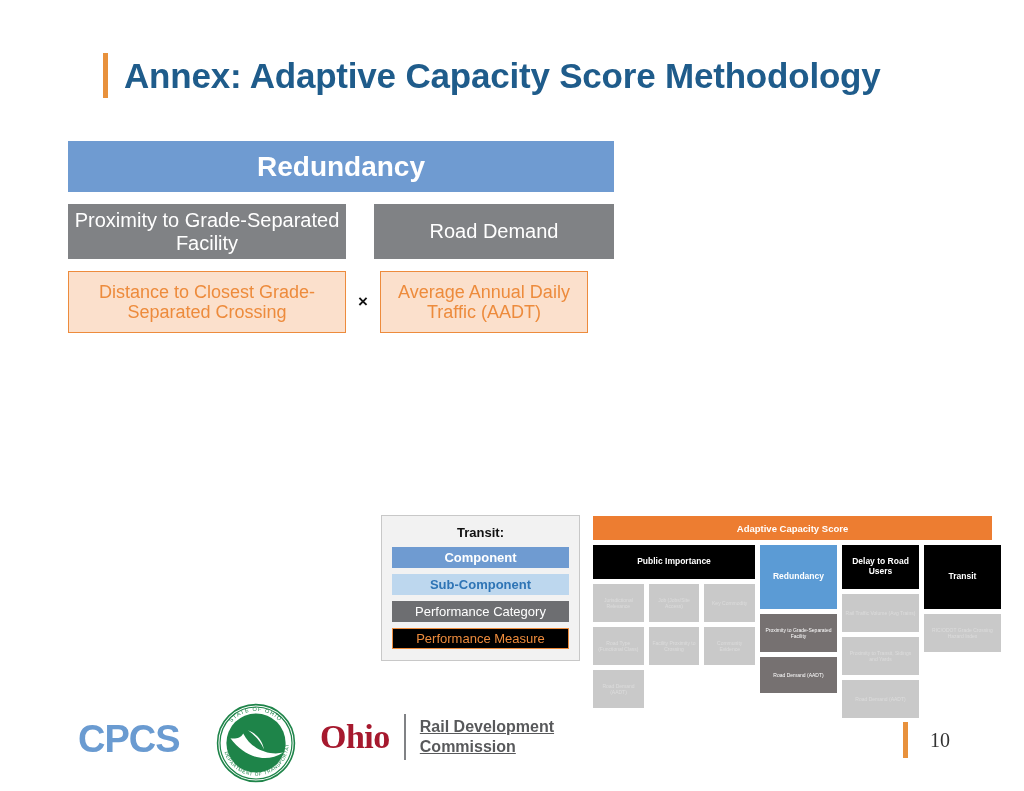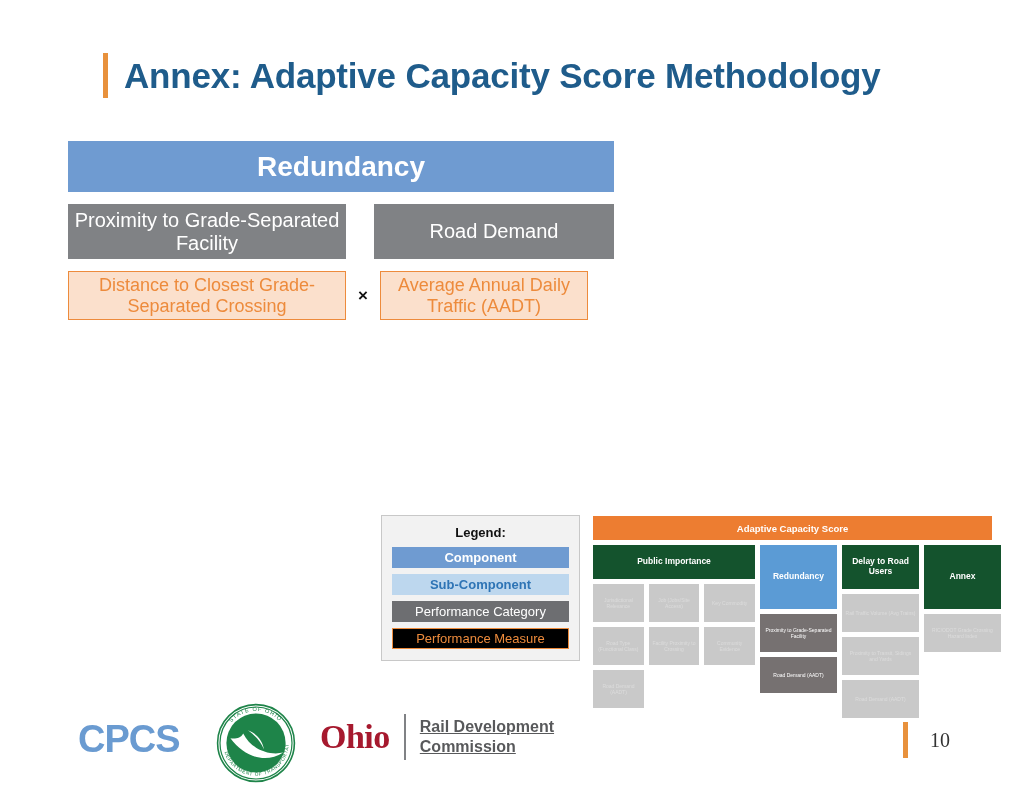--- a/index.html
+++ b/index.html
@@ -61,21 +61,21 @@
   }
   #cat-proximity { width: 278px; }
   #cat-road-demand { width: 240px; margin-left: 28px; }
 
   .meas-row { display: flex; margin-top: 12px; align-items: center; }
   .perf-measure {
     background: #fbe0cc;
     border: 1px solid #ed8b3c;
     color: #ed8b3c;
     font-size: 18px;
-    height: 49px;
+    height: 62px;
     padding: 0 8px;
   }
   #meas-distance { width: 278px; }
   #meas-aadt { width: 208px; }
   #multiply-symbol {
     width: 34px;
     text-align: center;
     font-size: 17px;
     font-weight: bold;
     color: #111111;
@@ -137,21 +137,21 @@
   .t-head {
     box-sizing: border-box;
     display: flex; align-items: center; justify-content: center;
     text-align: center;
     color: #ffffff;
     font-size: 8.5px;
     font-weight: bold;
     line-height: 1.15;
     padding: 0 3px;
   }
-  .t-head-gray { background: #14532d; text-align: center; }
+  .t-head-gray { background: #000000; text-align: center; }
   .t-head-blue { background: #5b9bd5; }
   #t-head-public { height: 34px; }
   #t-head-redundancy { height: 64px; }
   #t-head-delay { height: 44px; }
   #t-head-safety { height: 64px; }
 
   .t-sub-row { display: flex; gap: 5px; }
   .t-cell {
     box-sizing: border-box;
     display: flex; align-items: center; justify-content: center;
@@ -210,21 +210,21 @@
 
   <div class="meas-row">
     <div id="meas-distance" class="hbox perf-measure">Distance to Closest Grade-Separated Crossing</div>
     <div id="multiply-symbol">×</div>
     <div id="meas-aadt" class="hbox perf-measure">Average Annual Daily Traffic (AADT)</div>
   </div>
 
 </div>
 
 <div id="legend">
-  <div id="legend-title">Legend:</div>
+  <div id="legend-title">Transit:</div>
   <div id="legend-component" class="legend-swatch">Component</div>
   <div id="legend-subcomponent" class="legend-swatch">Sub-Component</div>
   <div id="legend-perfcat" class="legend-swatch">Performance Category</div>
   <div id="legend-perfmeas" class="legend-swatch">Performance Measure</div>
 </div>
 
 <div id="thumb">
 
   <div id="thumb-header">Adaptive Capacity Score</div>
 
@@ -254,21 +254,21 @@
     </div>
 
     <div id="tcol-delay" class="tcol">
       <div id="t-head-delay" class="t-head t-head-gray">Delay to Road Users</div>
       <div class="t-cell t-cell-faded t-cell-h38 t-cell-w77">Rail Traffic Volume (Avg Trains)</div>
       <div class="t-cell t-cell-faded t-cell-h38 t-cell-w77">Proximity to Transit, Sidings and Yards</div>
       <div class="t-cell t-cell-faded t-cell-h38 t-cell-w77">Road Demand (AADT)</div>
     </div>
 
     <div id="tcol-safety" class="tcol">
-      <div id="t-head-safety" class="t-head t-head-gray">Annex</div>
+      <div id="t-head-safety" class="t-head t-head-gray">Transit</div>
       <div class="t-cell t-cell-faded t-cell-h38 t-cell-w77">RIC/ODOT Grade Crossing Hazard Index</div>
     </div>
 
   </div>
 </div>
 
 <div id="footer">
 
   <div id="logo-cpcs">CPCS</div>
 

